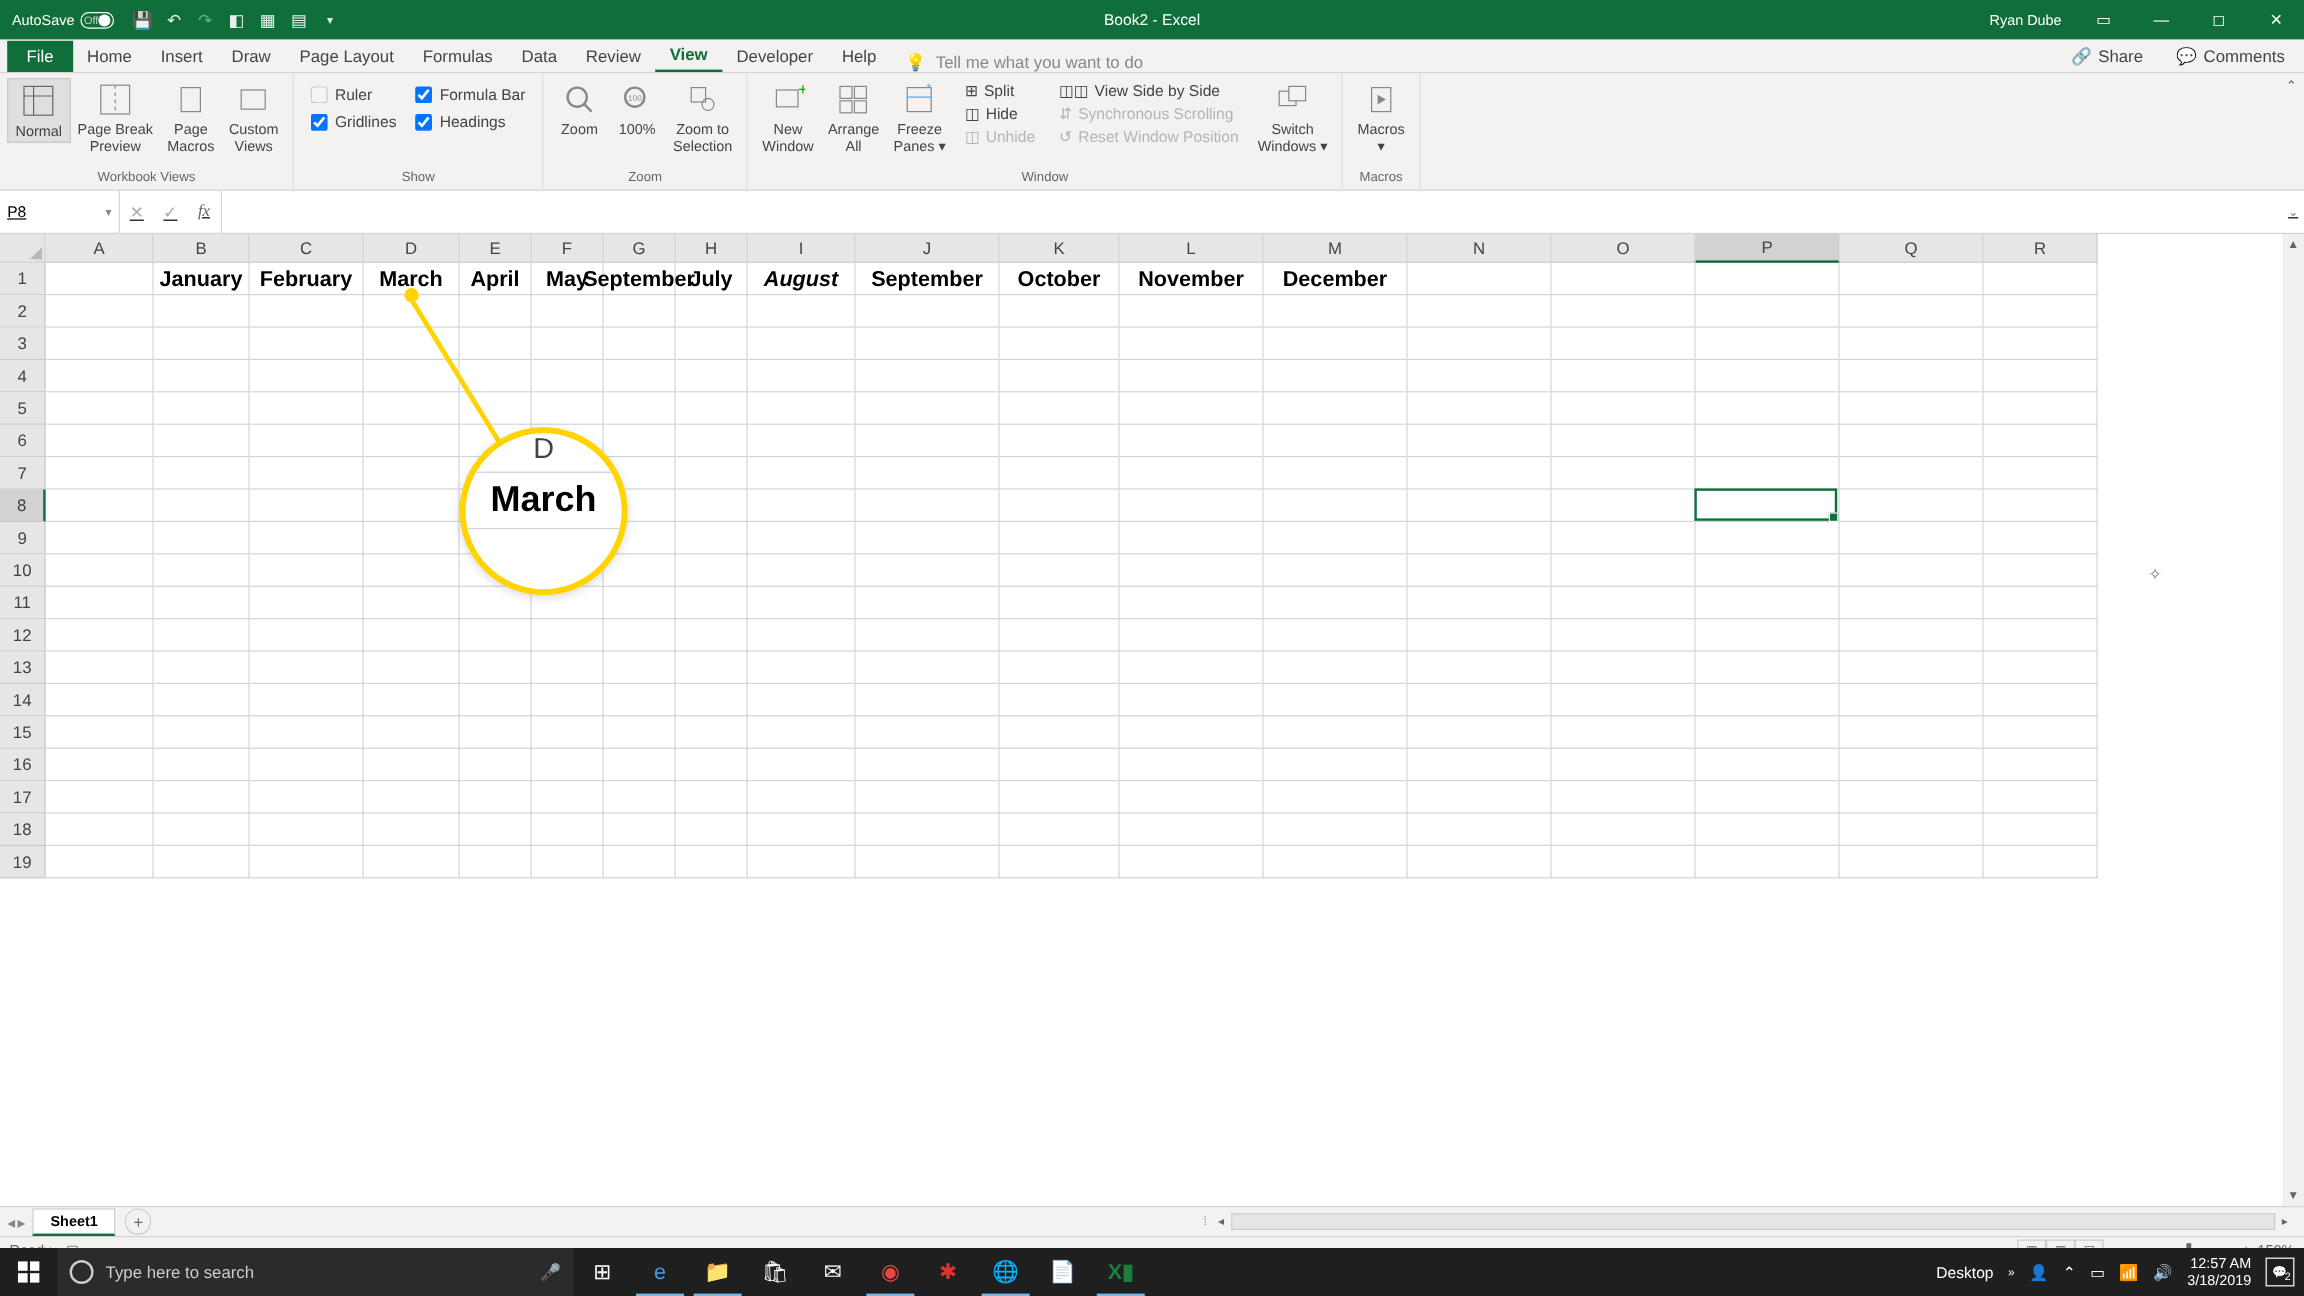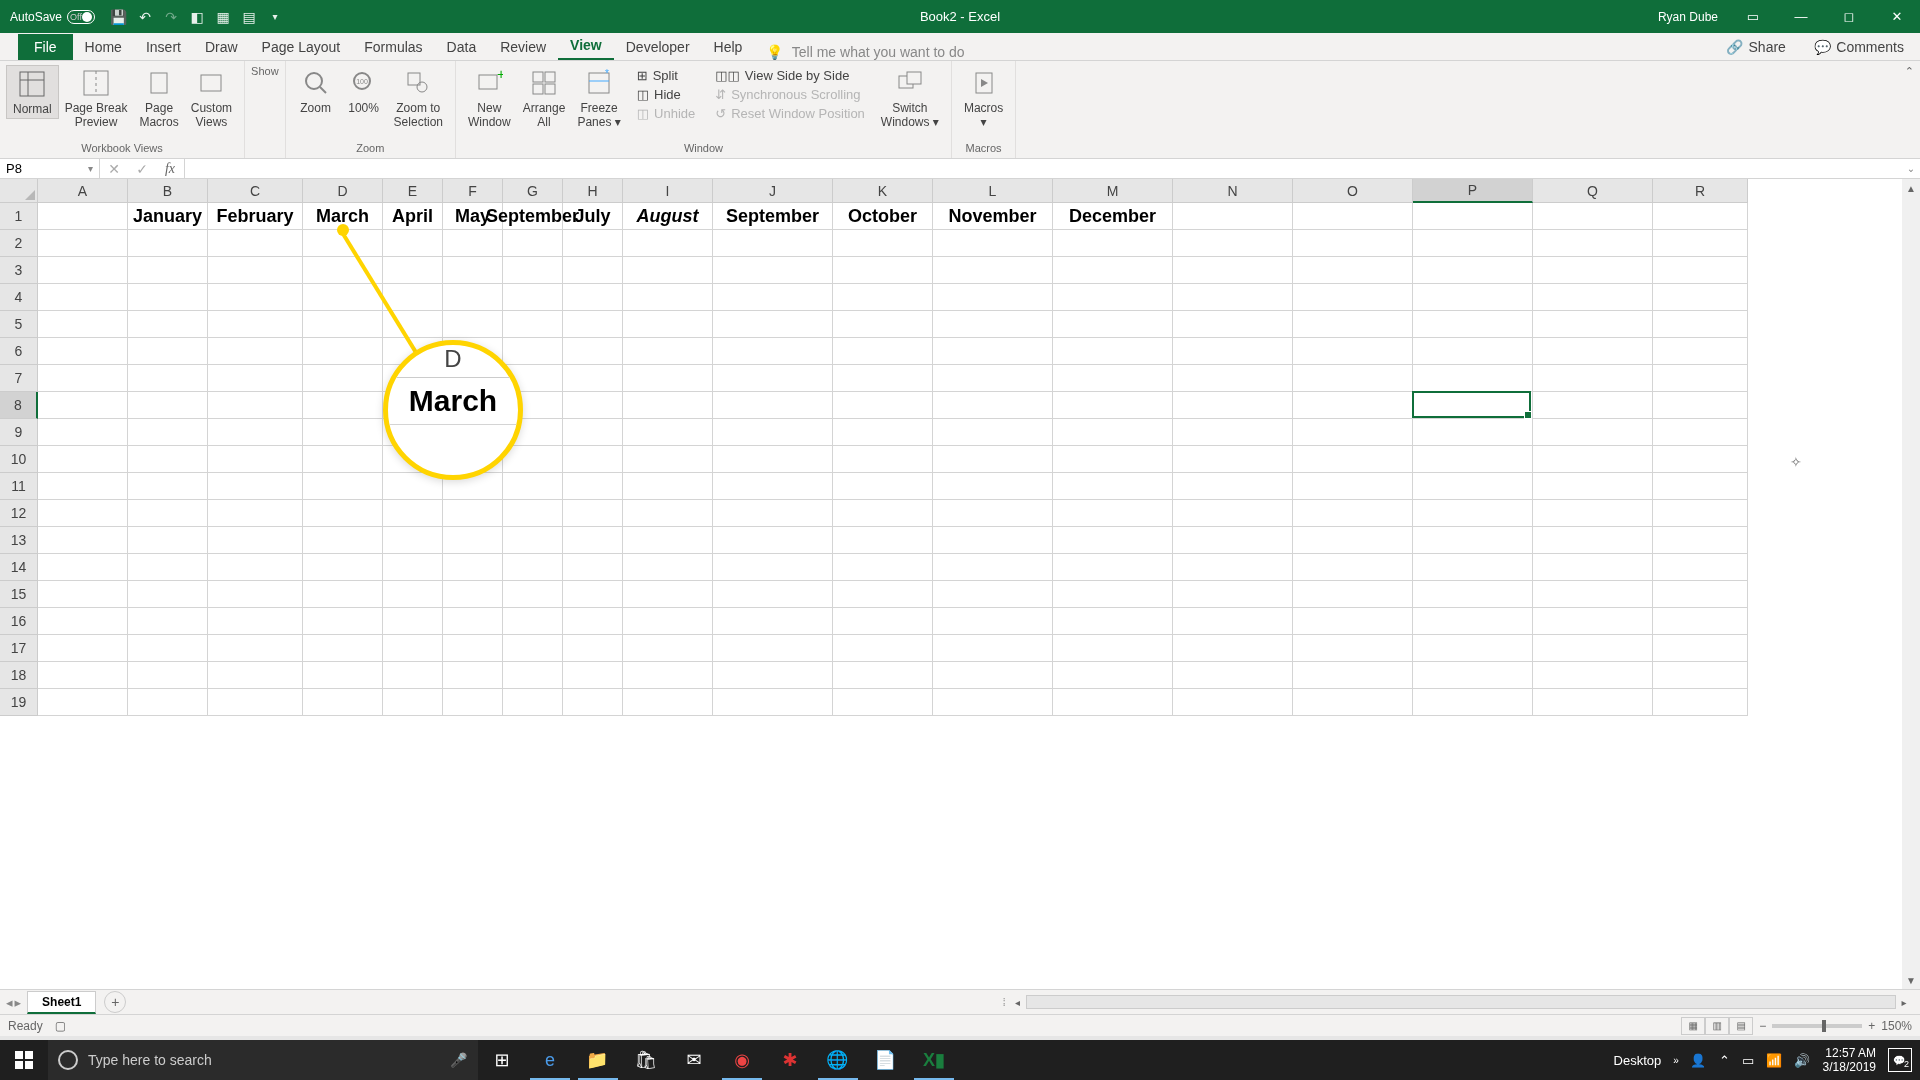--- a/index.html
+++ b/index.html
@@ -13,21 +13,21 @@
 .toggle span { font-size: 9px; color: #ccc; }
 .toggle::after { content: ""; width: 10px; height: 10px; background: #fff; border-radius: 50%; margin-left: auto; }
 .qat { display: flex; gap: 10px; margin-left: 8px; align-items: center; }
 .qat .ic { width: 16px; height: 16px; display: flex; align-items: center; justify-content: center; font-size: 14px; color: #fff; opacity: .9; }
 .titlebar .center { position: absolute; left: 50%; transform: translateX(-50%); font-size: 13px; }
 .titlebar .right { margin-left: auto; display: flex; align-items: center; gap: 2px; }
 .titlebar .user { font-size: 12px; padding: 0 10px; }
 .winbtn { width: 46px; height: 33px; display: flex; align-items: center; justify-content: center; font-size: 13px; }
 
 
-.tabstrip { height: 28px; background: #f3f2f1; display: flex; align-items: flex-end; padding-left: 18px; border-bottom: 1px solid #d4d4d4; position: relative; }
+.tabstrip { height: 28px; background: #f3f2f1; display: flex; align-items: flex-end; padding-left: 6px; border-bottom: 1px solid #d4d4d4; position: relative; }
 .tab { padding: 5px 12px; font-size: 14px; color: #444; cursor: pointer; }
 .tab.file { background: #0f6e3a; color: #fff; padding: 5px 16px; }
 .tab.active { color: #0f6e3a; font-weight: 600; border-bottom: 2px solid #0f6e3a; }
 .tellme { display: flex; align-items: center; gap: 8px; margin-left: 12px; color: #888; font-size: 14px; }
 .tellme .bulb { font-size: 14px; }
 .tabstrip .right { position: absolute; right: 8px; top: 0; height: 100%; display: flex; align-items: center; gap: 12px; }
 .sharebtn { display: flex; align-items: center; gap: 5px; font-size: 14px; color: #444; padding: 4px 8px; }
 
 
 .ribbon { height: 98px; background: #f3f2f1; border-bottom: 1px solid #d4d4d4; display: flex; position: relative; }
@@ -39,21 +39,21 @@
 .bigbtn.active { background: #e1dfde; border: 1px solid #c8c6c4; }
 .chklist { display: flex; flex-direction: column; gap: 8px; padding: 6px 8px; font-size: 13px; color: #444; }
 .chk { display: flex; align-items: center; gap: 6px; }
 .chk input { width: 14px; height: 14px; }
 .smallbtns { display: flex; flex-direction: column; gap: 2px; font-size: 13px; color: #444; padding: 2px 6px; }
 .sbtn { display: flex; align-items: center; gap: 5px; padding: 1px 4px; }
 .sbtn.disabled { color: #b5b5b5; }
 .collapse { position: absolute; right: 6px; top: 4px; font-size: 11px; color: #666; }
 
 
-.fbar { height: 20px; background: #fff; border-bottom: 1px solid #d4d4d4; display: flex; align-items: stretch; }
+.fbar { height: 36px; background: #fff; border-bottom: 1px solid #d4d4d4; display: flex; align-items: stretch; text-decoration: underline; }
 .namebox { width: 100px; border-right: 1px solid #d4d4d4; display: flex; align-items: center; padding: 0 6px; font-size: 13px; position: relative; }
 .namebox::after { content: "▾"; position: absolute; right: 6px; font-size: 10px; color: #888; }
 .fxbtns { display: flex; align-items: center; border-right: 1px solid #d4d4d4; }
 .fxbtn { width: 28px; display: flex; align-items: center; justify-content: center; color: #aaa; font-size: 14px; }
 .fxlabel { font-style: italic; font-family: "Times New Roman", serif; font-size: 14px; color: #666; }
 .fxinput { flex: 1; padding: 0 6px; font-size: 13px; }
 
 
 .gridwrap { position: relative; background: #fff; height: calc(1080px - 33px - 28px - 98px - 24px - 25px - 22px - 40px); }
 .selectall { position: absolute; left: 0; top: 0; width: 38px; height: 24px; background: #e6e6e6; border-right: 1px solid #ccc; border-bottom: 1px solid #ccc; }
@@ -216,20 +216,42 @@
             </svg>
           </div>
         <span style="white-space:pre-line">Custom
 Views</span>
       </div>
     </div>
     <div class="label">Workbook Views</div>
   </div>
 
   <div class="group">
+    <div class="controls">
+      <div class="chklist">
+        <label class="chk">
+            <input type="checkbox" disabled="" style="">
+            <span>Ruler</span>
+          </label>
+        <label class="chk">
+            <input type="checkbox" checked="" style="">
+            <span>Gridlines</span>
+          </label>
+      </div>
+      <div class="chklist">
+        <label class="chk">
+            <input type="checkbox" checked="" style="">
+            <span>Formula Bar</span>
+          </label>
+        <label class="chk">
+            <input type="checkbox" checked="" style="">
+            <span>Headings</span>
+          </label>
+      </div>
+    </div>
     <div class="label">Show</div>
   </div>
 
   <div class="group">
     <div class="controls">
       <div class="bigbtn">
         <div class="ic32">
             <svg width="28" height="28">
               <circle cx="12" cy="12" r="8" fill="none" stroke="#888" stroke-width="2"></circle>
               <line x1="18" y1="18" x2="24" y2="24" stroke="#888" stroke-width="2"></line>

